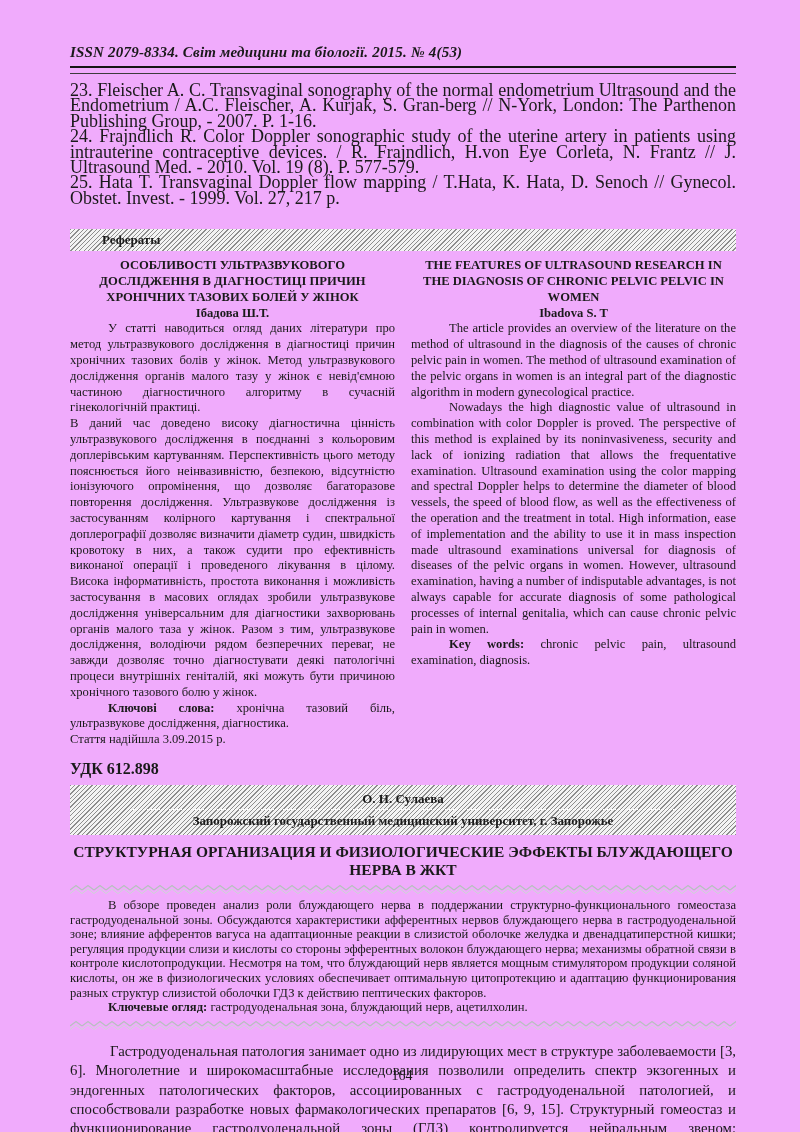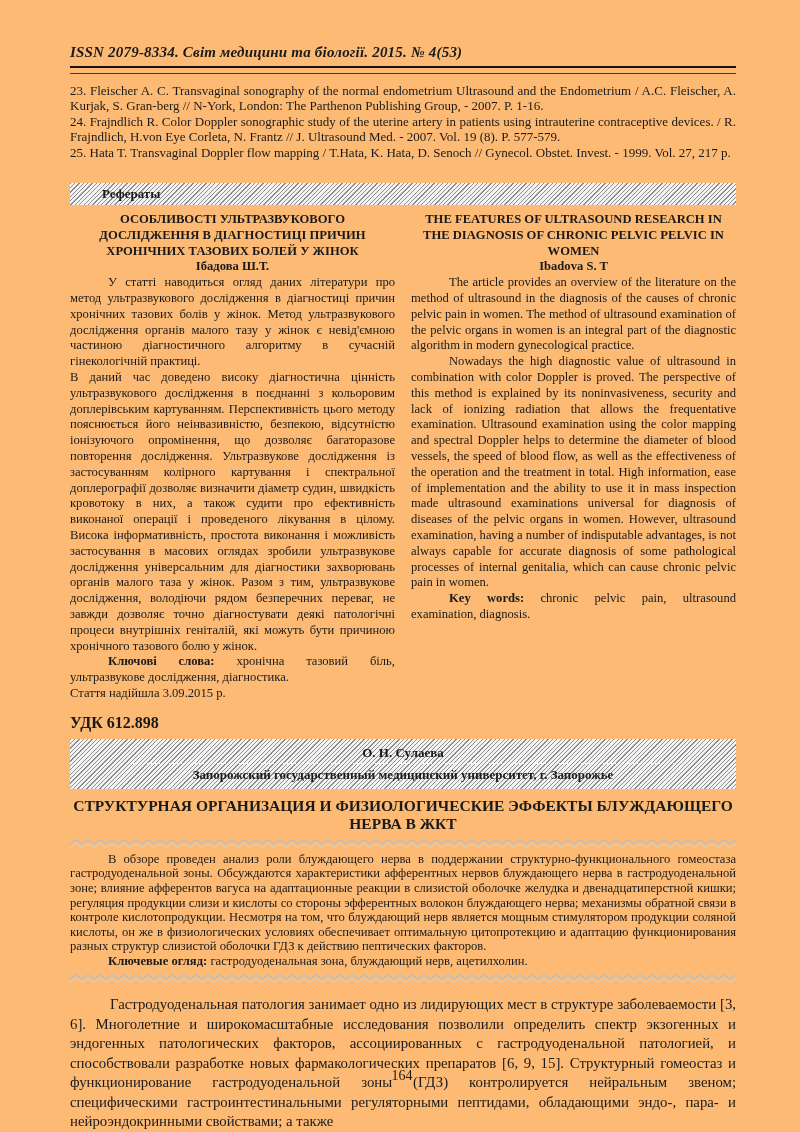--- a/index.html
+++ b/index.html
@@ -2,40 +2,40 @@
 <html><head>
 <meta charset="utf-8">
 <style>
   * { margin: 0; padding: 0; box-sizing: border-box; }
   html, body { background: #e8e8e8; }
   .page {
     position: relative;
     width: 800px;
     height: 1132px;
     margin: 0 auto;
-    background: #fdba74;
+    background: #f0abfc;
     color: #1a1a1a;
     font-family: "Liberation Serif", "DejaVu Serif", serif;
     padding: 44px 64px 0 70px;
     overflow: hidden;
   }
 
   
   .journal-header {
     font-size: 15px;
     font-weight: bold;
     font-style: italic;
     letter-spacing: 0.2px;
     padding-bottom: 5px;
   }
   .rule-thick { height: 0; border-top: 2.5px solid #151515; }
   .rule-thin  { height: 0; border-top: 1px solid #3c3c3c; margin-top: 5px; }
 
   
-  .references { margin-top: 9px; font-size: 13px; line-height: 15.4px; text-align: justify; }
+  .references { margin-top: 9px; font-size: 18px; line-height: 15.4px; text-align: justify; }
   .references p { text-align: justify; }
 
   
   .hatched {
     background-image: repeating-linear-gradient(135deg,
       #8d8d8d 0, #8d8d8d 0.9px, #f3f3f3 0.9px, #f3f3f3 3.1px);
   }
   .section-bar {
     margin-top: 23px;
     height: 22px;
@@ -102,21 +102,21 @@
 <body>
 
 <div class="page">
 
   <div class="journal-header">ISSN 2079-8334. Світ медицини та біології. 2015. № 4(53)</div>
   <div class="rule-thick"></div>
   <div class="rule-thin"></div>
 
   <div class="references">
     <p>23. Fleischer A. C. Transvaginal sonography of the normal endometrium Ultrasound and the Endometrium / A.C. Fleischer, A. Kurjak, S. Gran-berg // N-York, London: The Parthenon Publishing Group, - 2007. P. 1-16.</p>
-    <p>24. Frajndlich R. Color Doppler sonographic study of the uterine artery in patients using intrauterine contraceptive devices. / R. Frajndlich, H.von Eye Corleta, N. Frantz // J. Ultrasound Med. - 2007. Vol. 19 (8). P. 577-579.</p>
+    <p>24. Frajndlich R. Color Doppler sonographic study of the uterine artery in patients using intrauterine contraceptive devices. / R. Frajndlich, H.von Eye Corleta, N. Frantz // J. Ultrasound Med. - 2010. Vol. 19 (8). P. 577-579.</p>
     <p>25. Hata T. Transvaginal Doppler flow mapping / T.Hata, K. Hata, D. Senoch // Gynecol. Obstet. Invest. - 1999. Vol. 27, 217 p.</p>
   </div>
 
   <div class="section-bar hatched">
     <span>Рефераты</span>
   </div>
 
   <div class="columns">
 
     <div class="col">

